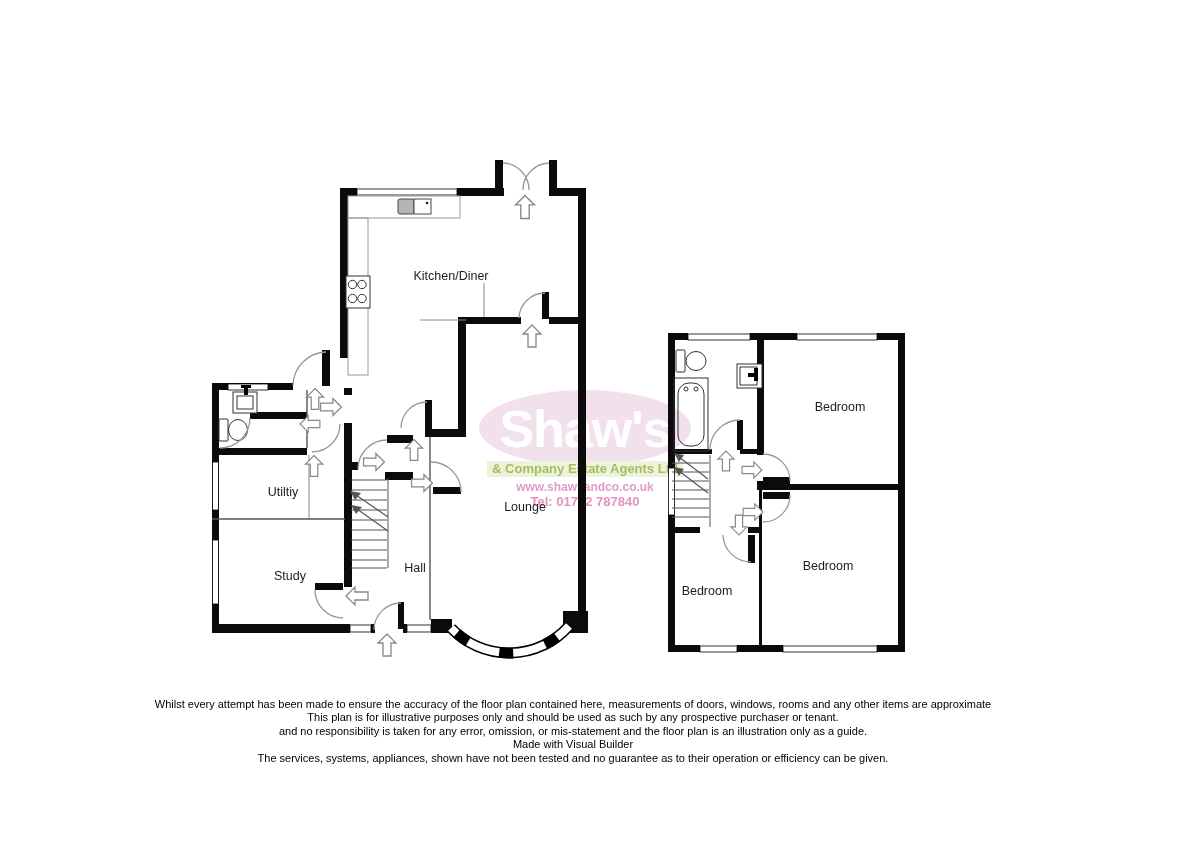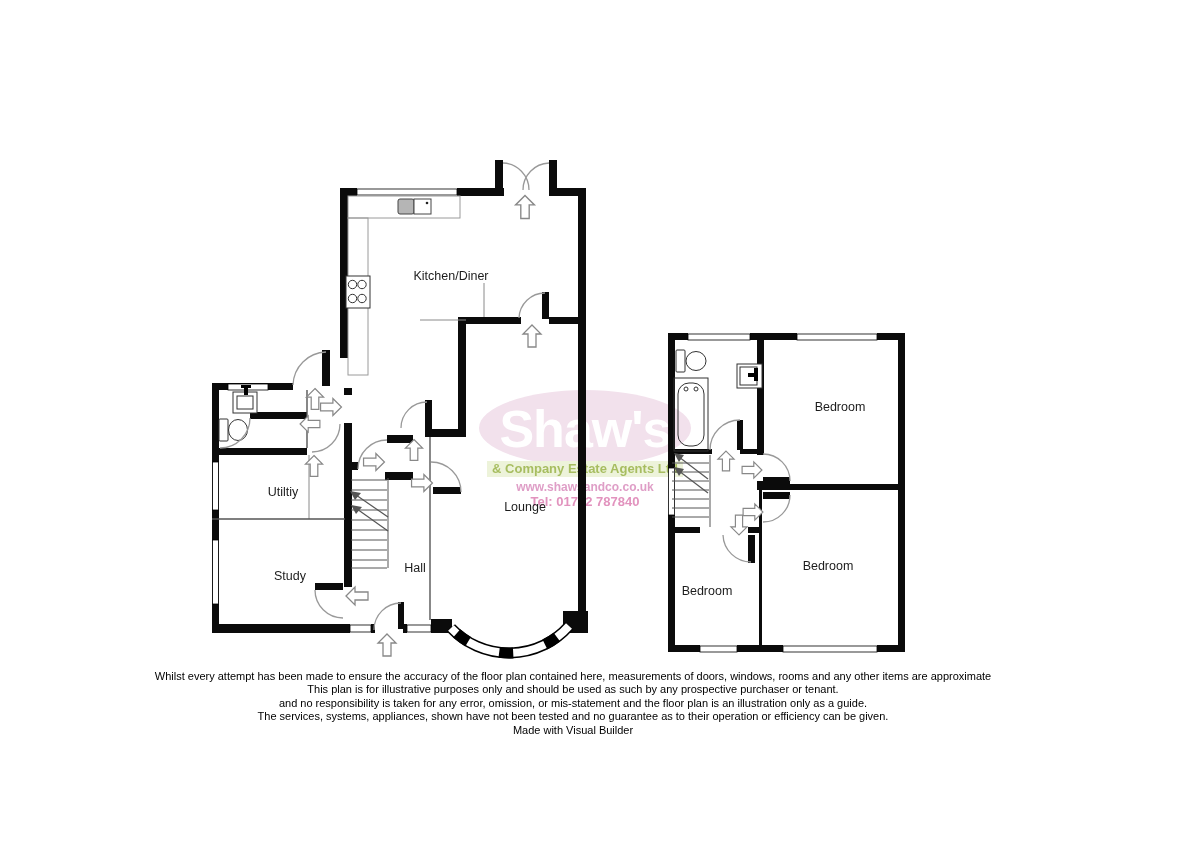--- a/index.html
+++ b/index.html
@@ -19,21 +19,21 @@
   .thin{stroke:#555;stroke-width:1.4;}
   .thin2{stroke:#8a8a8a;stroke-width:1;}
   .ctr{fill:none;stroke:#9a9a9a;stroke-width:1;}
   .fix{fill:#ffffff;stroke:#333;stroke-width:1;}
   .fixn{fill:none;stroke:#333;stroke-width:1;}
   .tread{stroke:#555;stroke-width:1;}
   .brk{stroke:#555;stroke-width:1.2;fill:none;}
   .brkh{fill:#555;}
   .rl{font-family:"Liberation Sans",sans-serif;font-size:12.5px;fill:#1c1c1c;text-anchor:middle;}
   
-  .disclaimer{position:absolute;top:670px;left:0;width:1146px;text-align:center;
+  .disclaimer{position:absolute;top:698px;left:0;width:1146px;text-align:center;
               font-size:11px;line-height:13.4px;color:#000;}
 </style>
 </head>
 <body>
 
 <div class="page">
 
   <svg class="layer" width="1200" height="849">
     <ellipse cx="585" cy="428" rx="106" ry="38" fill="#f2e1ec"></ellipse>
     <text x="585" y="447" class="wm-brand" fill="#ffffff">Shaw's</text>
@@ -277,17 +277,17 @@
         <text class="rl" x="828" y="570">Bedroom</text>
         <text class="rl" x="707" y="595">Bedroom</text>
       </g>
     </g>
   </svg>
 
   <div class="disclaimer">
     <div>Whilst every attempt has been made to ensure the accuracy of the floor plan contained here, measurements of doors, windows, rooms and any other items are approximate</div>
     <div>This plan is for illustrative purposes only and should be used as such by any prospective purchaser or tenant.</div>
     <div>and no responsibility is taken for any error, omission, or mis-statement and the floor plan is an illustration only as a guide.</div>
+    <div>Made with Visual Builder</div>
     <div>The services, systems, appliances, shown have not been tested and no guarantee  as to their operation or efficiency can be given.</div>
-    <div>Made with Visual Builder</div>
   </div>
 
 </div>
 
 </body></html>

